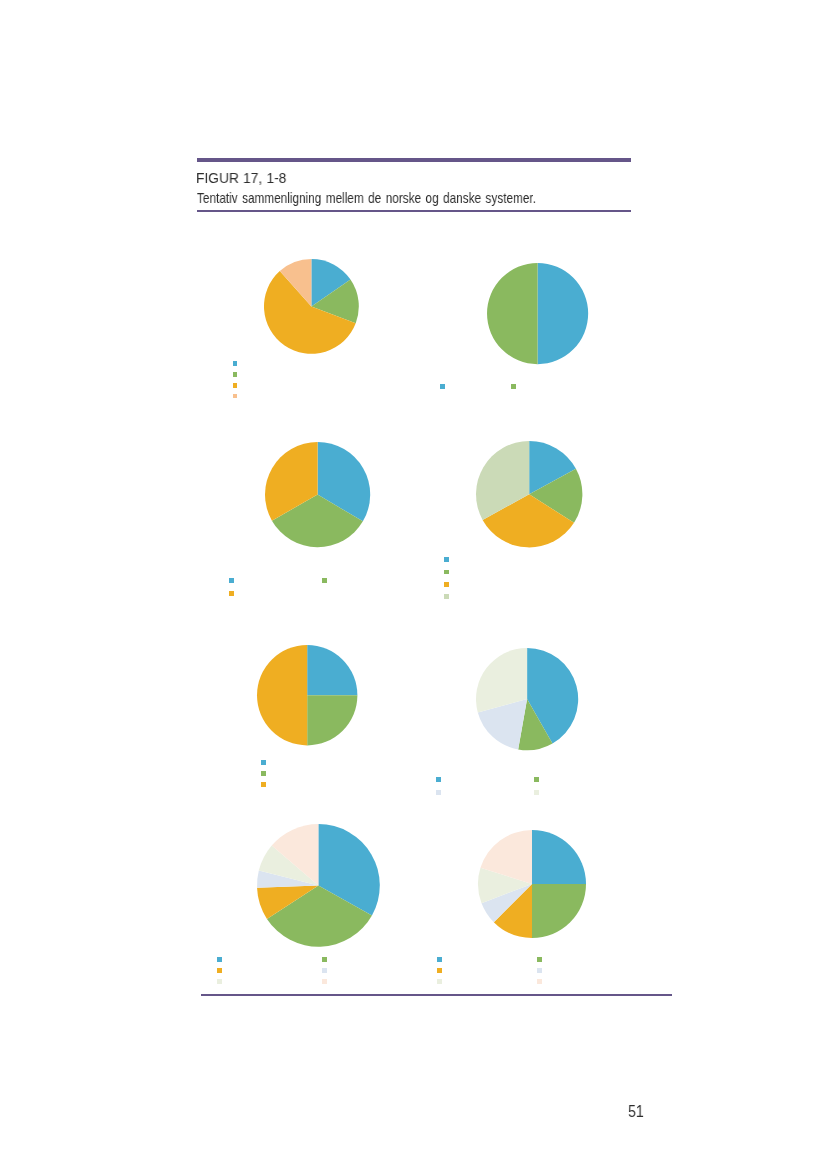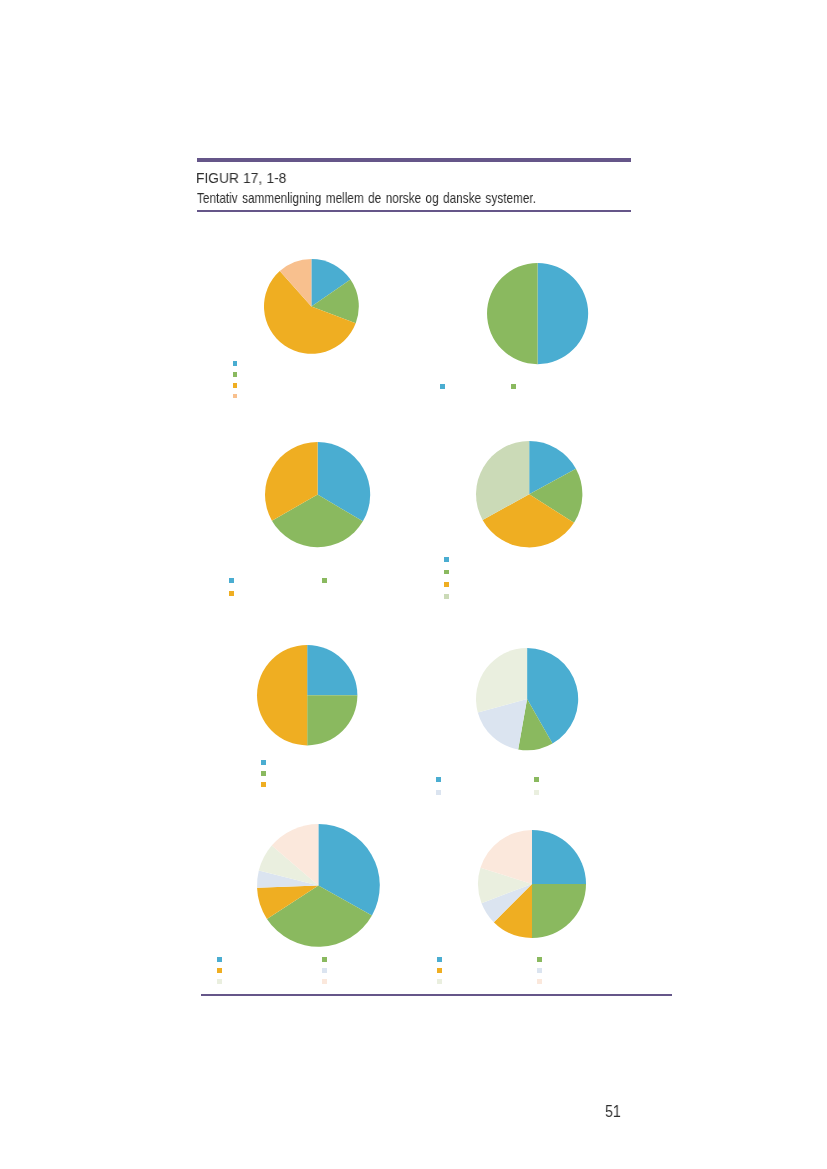--- a/index.html
+++ b/index.html
@@ -31,21 +31,21 @@
 
   
   .chart{position:absolute;left:0;top:0;}
   svg.pie{position:absolute;display:block;}
 
   
   .legend{position:absolute;}
   .sw{position:absolute;width:4.9px;height:4.9px;}
 
   
-  .pageno{position:absolute;left:605px;top:1105px;
+  .pageno{position:absolute;left:628px;top:1105px;
           font-family:"Liberation Sans",sans-serif;
           font-size:17px;color:#2d2d2d;line-height:14px;white-space:nowrap;}
   .pageno span{display:inline-block;transform:scaleX(0.83);transform-origin:0 50%;will-change:transform;}
 </style>
 </head>
 <body>
 
 <div class="page">
 
   <div class="fig-head">

